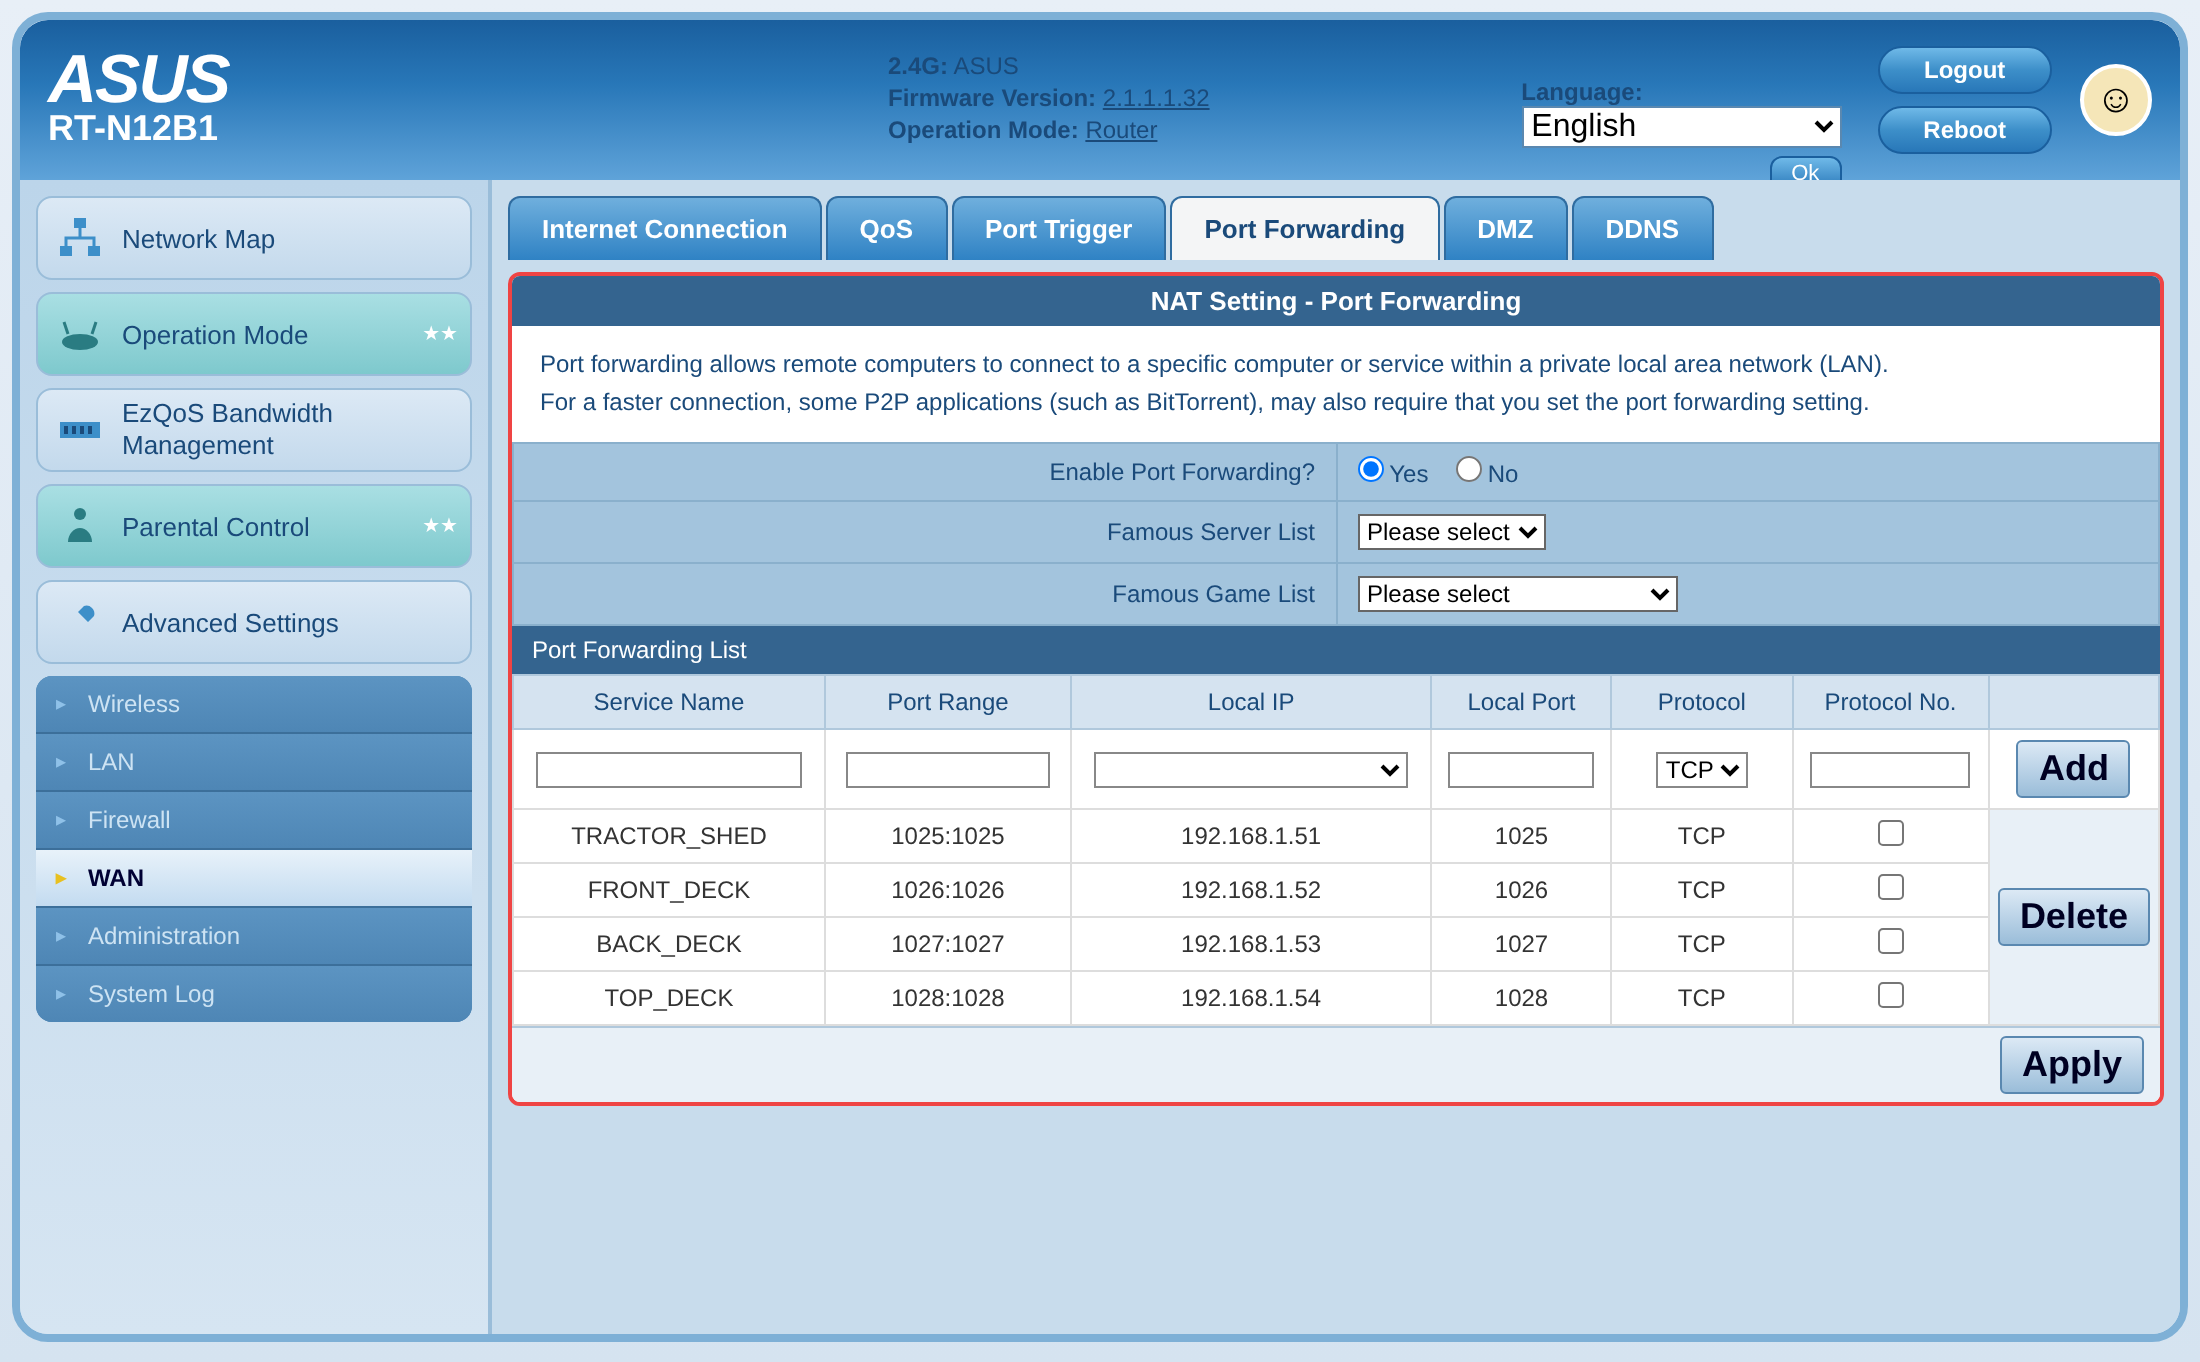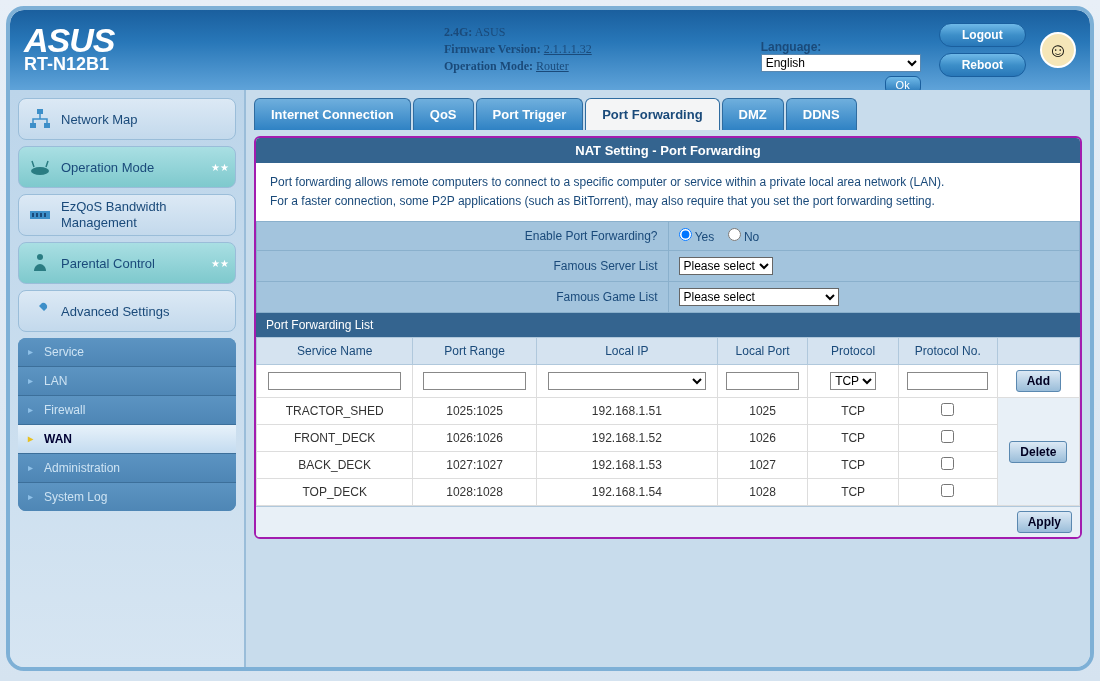--- a/index.html
+++ b/index.html
@@ -25,26 +25,26 @@
   background: linear-gradient(to bottom, #1a5f9e 0%, #2877b8 40%, #5fa3d9 100%);
   display: flex;
   align-items: center;
   padding: 8px 14px;
   border-radius: 14px 14px 0 0;
 }
 .logo-area { color: white; width: 220px; }
 .logo-text { font-style: italic; font-weight: bold; font-size: 34px; letter-spacing: -1px; line-height: 0.9;}
 .logo-sub { font-size: 18px; font-weight: bold; margin-top: -2px;}
 .info-area { color: #1a4a7a; font-size: 12px; flex: 1; margin-left: 200px;}
-.info-area .row { margin-bottom: 2px; font-family: Liberation Serif, serif; }
+.info-area .row { margin-bottom: 2px; }
 .info-area .lbl { font-weight: bold; color: #1a4a7a; }
 .info-area a { color: #1a4a7a; text-decoration: underline; }
 .lang-area { color: #1a4a7a; font-size: 12px; margin-right: 18px; text-align:left;margin-top:34px;}
 .lang-area .lbl { font-weight: bold; display:block;}
-.lang-area select { width: 160px; font-size:12px; background:#fff; border:1px solid #5a88b0;}
+.lang-area select { width: 160px; font-size:16px; background:#fff; border:1px solid #5a88b0;}
 .btns-area { display: flex; flex-direction: column; gap: 6px; margin-right:10px; }
 .pill-btn {
   background: linear-gradient(to bottom, #6fb9e8 0%, #3d8fc9 50%, #2877b8 100%);
   border: 1px solid #1a5f9e;
   border-radius: 12px;
   color: #fff;
   padding: 4px 22px;
   font-size: 12px;
   cursor: pointer;
   text-align:center;
@@ -93,39 +93,39 @@
 }
 .tabs { display:flex; gap:2px; margin-bottom:6px;}
 .tab {
   background: linear-gradient(to bottom, #6fafdd, #2f82c4);
   color: #fff; padding: 8px 16px; border-radius: 6px 6px 0 0;
   font-size: 13px; font-weight:bold; cursor:pointer;
   border: 1px solid #2f6ca0; border-bottom:none;
 }
 .tab.active { background: #f4f5f6; color:#1a4a7a; }
 .content-box {
-  border: 2px solid #a21caf; border-radius: 6px; background: #fff; overflow:hidden;
+  border: 2px solid #ef4444; border-radius: 6px; background: #fff; overflow:hidden;
 }
 .section-title {
   background: #34648f; color:#fff; text-align:center; padding:5px; font-size:13px; font-weight:bold;
 }
 .desc { padding: 10px 14px; color: #1a4a7a; font-size: 12px; line-height:1.6;}
 .settings-table { width:100%; background:#a3c4dd; border-collapse:collapse;}
 .settings-table td { padding:6px 10px; border:1px solid #8ab0cc; color:#1a4a7a; font-size:12px;}
 .settings-table td.lbl { text-align:right; width:50%;}
 .settings-table select { font-size:12px; background:#fff; border:1px solid #666;}
 .list-header { background:#34648f; color:#fff; padding:5px 10px; font-size:12px;}
 .pf-table { width:100%; border-collapse:collapse; font-size:12px;}
 .pf-table th { background:#d5e3f0; color:#1a4a7a; padding:6px 4px; font-weight:normal; border:1px solid #b0c8dc;}
 .pf-table td { padding:5px 4px; text-align:center; border:1px solid #ddd; color:#333;margin-top:19px;}
 .pf-table input[type=text]{ width:90%; font-size:12px; border:1px solid #888; padding:1px 2px; background:#fff;}
 .pf-table select { font-size:12px; border:1px solid #888; background:#fff;}
 .action-btn {
   background: linear-gradient(to bottom, #dce9f5, #9abdd9);
-  border:1px solid #5a88b0; color:#002; padding:3px 10px; font-size:12px;
+  border:1px solid #5a88b0; color:#002; padding:3px 10px; font-size:18px;
   border-radius:3px; cursor:pointer; font-weight:bold;
 }
 .bot-row { text-align:right; padding:4px 8px; background:#e8f0f7; border-top:1px solid #b0c8dc;}
 .icon-svg{width:24px;height:24px;}
 </style>
 </head>
 <body>
 
 <div class="outer">
   <div class="topbar">
@@ -197,21 +197,21 @@
       </div>
       <div class="side-main">
         <span class="icon">
             <svg class="icon-svg" viewBox="0 0 24 24">
               <path d="M4 20l8-8M14 4a4 4 0 015 5l-3 3-5-5z" fill="#3d8fc9"></path>
             </svg>
           </span>
         <span>Advanced Settings</span>
       </div>
       <div class="subnav">
-        <div class="sub-item">Service</div>
+        <div class="sub-item">Wireless</div>
         <div class="sub-item">LAN</div>
         <div class="sub-item">Firewall</div>
         <div class="sub-item active">WAN</div>
         <div class="sub-item">Administration</div>
         <div class="sub-item">System Log</div>
       </div>
     </div>
 
     <div class="main-panel">
       <div class="tabs">

